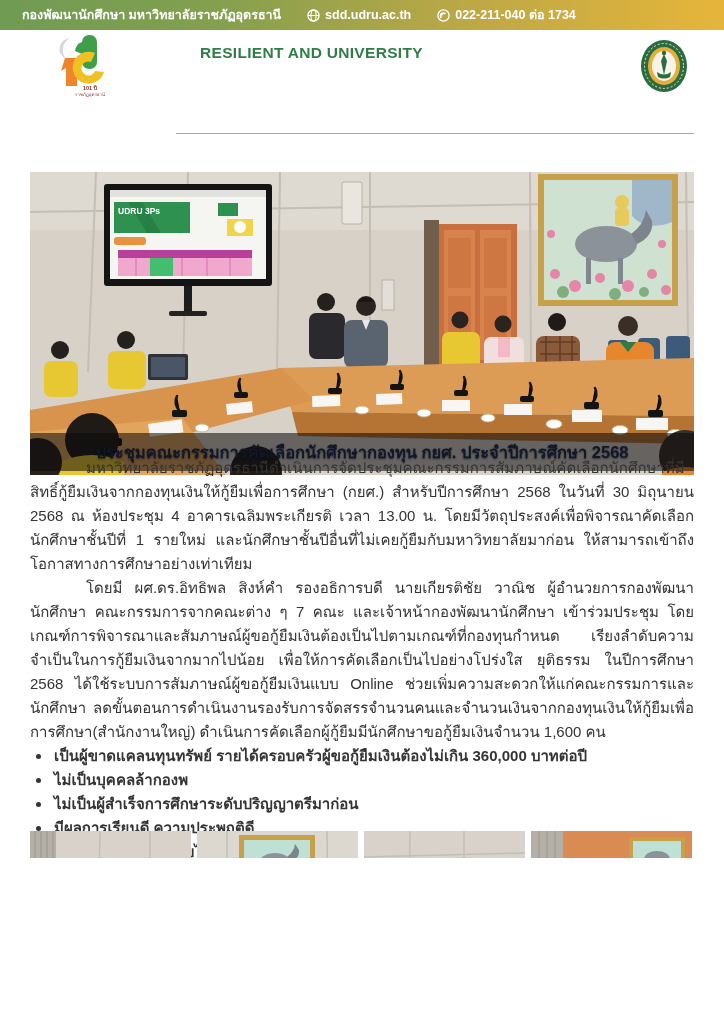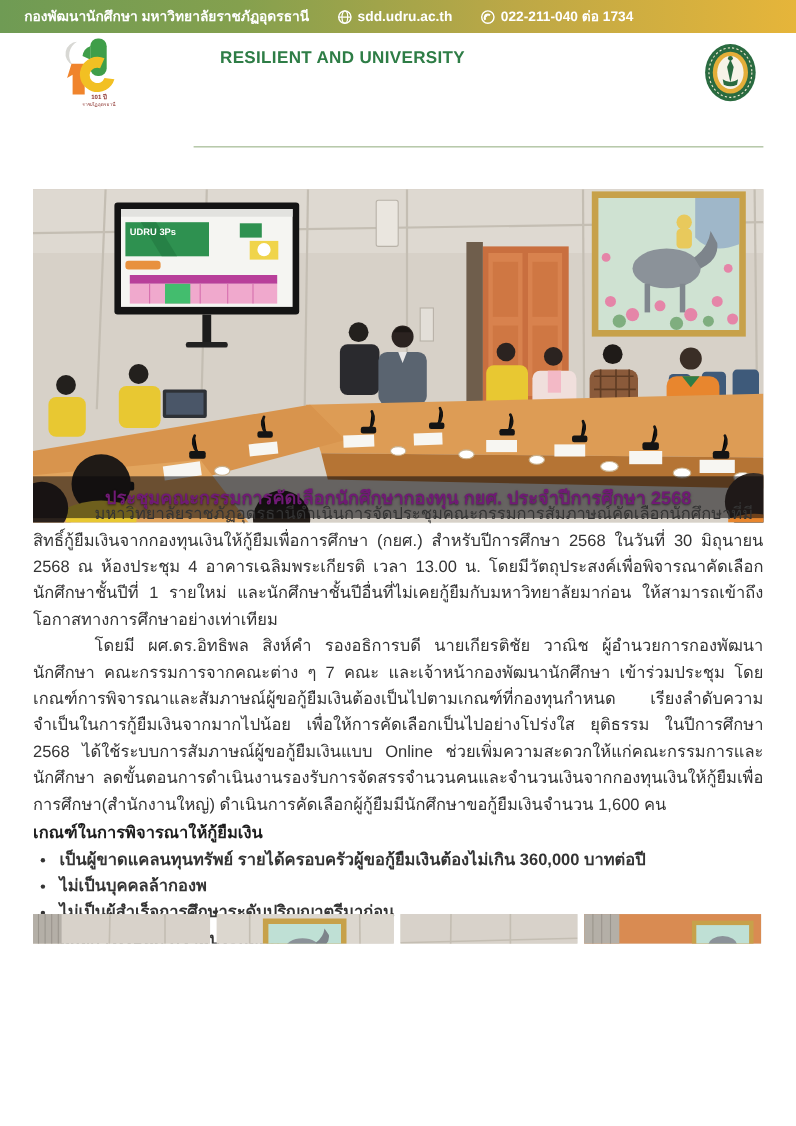--- a/index.html
+++ b/index.html
@@ -26,21 +26,21 @@
     display:flex;align-items:center;gap:8px;padding:0 13px;color:#fff;}
   .newsbox .t{font-size:20px;font-weight:bold;letter-spacing:.5px;}
   .edition{position:absolute;left:178px;top:108px;font-size:13.5px;font-weight:bold;color:#47794a;}
   .newsline{position:absolute;left:176px;top:133px;width:518px;height:1px;background:#9ab388;}
 
   
   .photoMain{position:absolute;left:30px;top:140px;width:664px;height:303px;background:#cfc9c0;margin-top:32px;}
   .photoMain svg{display:block;}
   .photoCaption{position:absolute;left:0;bottom:4px;width:664px;height:38px;
     background:rgba(10,10,12,.55);display:flex;align-items:center;justify-content:center;}
-  .photoCaption span{color:#701a75;font-size:16.5px;font-weight:bold;text-shadow:0 1px 2px rgba(0,0,0,.5);}
+  .photoCaption span{color:#0f172a;font-size:16.5px;font-weight:bold;text-shadow:0 1px 2px rgba(0,0,0,.5);}
 
   
   .article{position:absolute;left:30px;top:456px;width:664px;color:#343434;font-size:15px;line-height:24px;}
   .article p{margin:0 0 0 0;text-indent:56px;text-align:justify;}
   .article h3{margin:2px 0 0 0;font-size:15px;line-height:24px;color:#1d1d1d;}
   .article ul{margin:0;padding-left:22px;font-weight:bold;}
   .article li{margin:0;padding-left:2px;}
 
   
   .strip{position:absolute;left:30px;top:831px;width:664px;height:143px;display:flex;gap:6px;}
@@ -283,21 +283,20 @@
       </g>
     </svg>
     <div class="photoCaption">
       <span>ประชุมคณะกรรมการคัดเลือกนักศึกษากองทุน กยศ. ประจำปีการศึกษา 2568</span>
     </div>
   </div>
 
   <div class="article">
     <p>มหาวิทยาลัยราชภัฏอุดรธานีดำเนินการจัดประชุมคณะกรรมการสัมภาษณ์คัดเลือกนักศึกษาที่มีสิทธิ์กู้ยืมเงินจากกองทุนเงินให้กู้ยืมเพื่อการศึกษา (กยศ.) สำหรับปีการศึกษา 2568 ในวันที่ 30 มิถุนายน 2568 ณ ห้องประชุม 4 อาคารเฉลิมพระเกียรติ เวลา 13.00 น. โดยมีวัตถุประสงค์เพื่อพิจารณาคัดเลือกนักศึกษาชั้นปีที่ 1 รายใหม่ และนักศึกษาชั้นปีอื่นที่ไม่เคยกู้ยืมกับมหาวิทยาลัยมาก่อน ให้สามารถเข้าถึงโอกาสทางการศึกษาอย่างเท่าเทียม</p>
     <p>โดยมี ผศ.ดร.อิทธิพล สิงห์คำ รองอธิการบดี นายเกียรติชัย วาณิช ผู้อำนวยการกองพัฒนานักศึกษา คณะกรรมการจากคณะต่าง ๆ 7 คณะ และเจ้าหน้ากองพัฒนานักศึกษา เข้าร่วมประชุม โดยเกณฑ์การพิจารณาและสัมภาษณ์ผู้ขอกู้ยืมเงินต้องเป็นไปตามเกณฑ์ที่กองทุนกำหนด เรียงลำดับความจำเป็นในการกู้ยืมเงินจากมากไปน้อย เพื่อให้การคัดเลือกเป็นไปอย่างโปร่งใส ยุติธรรม ในปีการศึกษา 2568 ได้ใช้ระบบการสัมภาษณ์ผู้ขอกู้ยืมเงินแบบ Online ช่วยเพิ่มความสะดวกให้แก่คณะกรรมการและนักศึกษา ลดขั้นตอนการดำเนินงานรองรับการจัดสรรจำนวนคนและจำนวนเงินจากกองทุนเงินให้กู้ยืมเพื่อการศึกษา(สำนักงานใหญ่) ดำเนินการคัดเลือกผู้กู้ยืมมีนักศึกษาขอกู้ยืมเงินจำนวน 1,600 คน</p>
-    <h3>เกณฑ์ในการพิจารณาให้กู้ยืมเงิน</h3>
     <ul>
       <li>เป็นผู้ขาดแคลนทุนทรัพย์ รายได้ครอบครัวผู้ขอกู้ยืมเงินต้องไม่เกิน 360,000 บาทต่อปี</li>
       <li>ไม่เป็นบุคคลล้ากองพ</li>
       <li>ไม่เป็นผู้สำเร็จการศึกษาระดับปริญญาตรีมาก่อน</li>
       <li>มีผลการเรียนดี ความประพฤติดี</li>
       <li>ไม่เป็นผู้มีงานทำมีรายได้ประจำ</li>
       <li>ประเมินคุณสมบัติผู้สมัคร สถานภาพของบิดามารดา หรือผู้อุปการะ ความจำเป็นทางการเงิน และผลการเรียน</li>
     </ul>
   </div>
 

